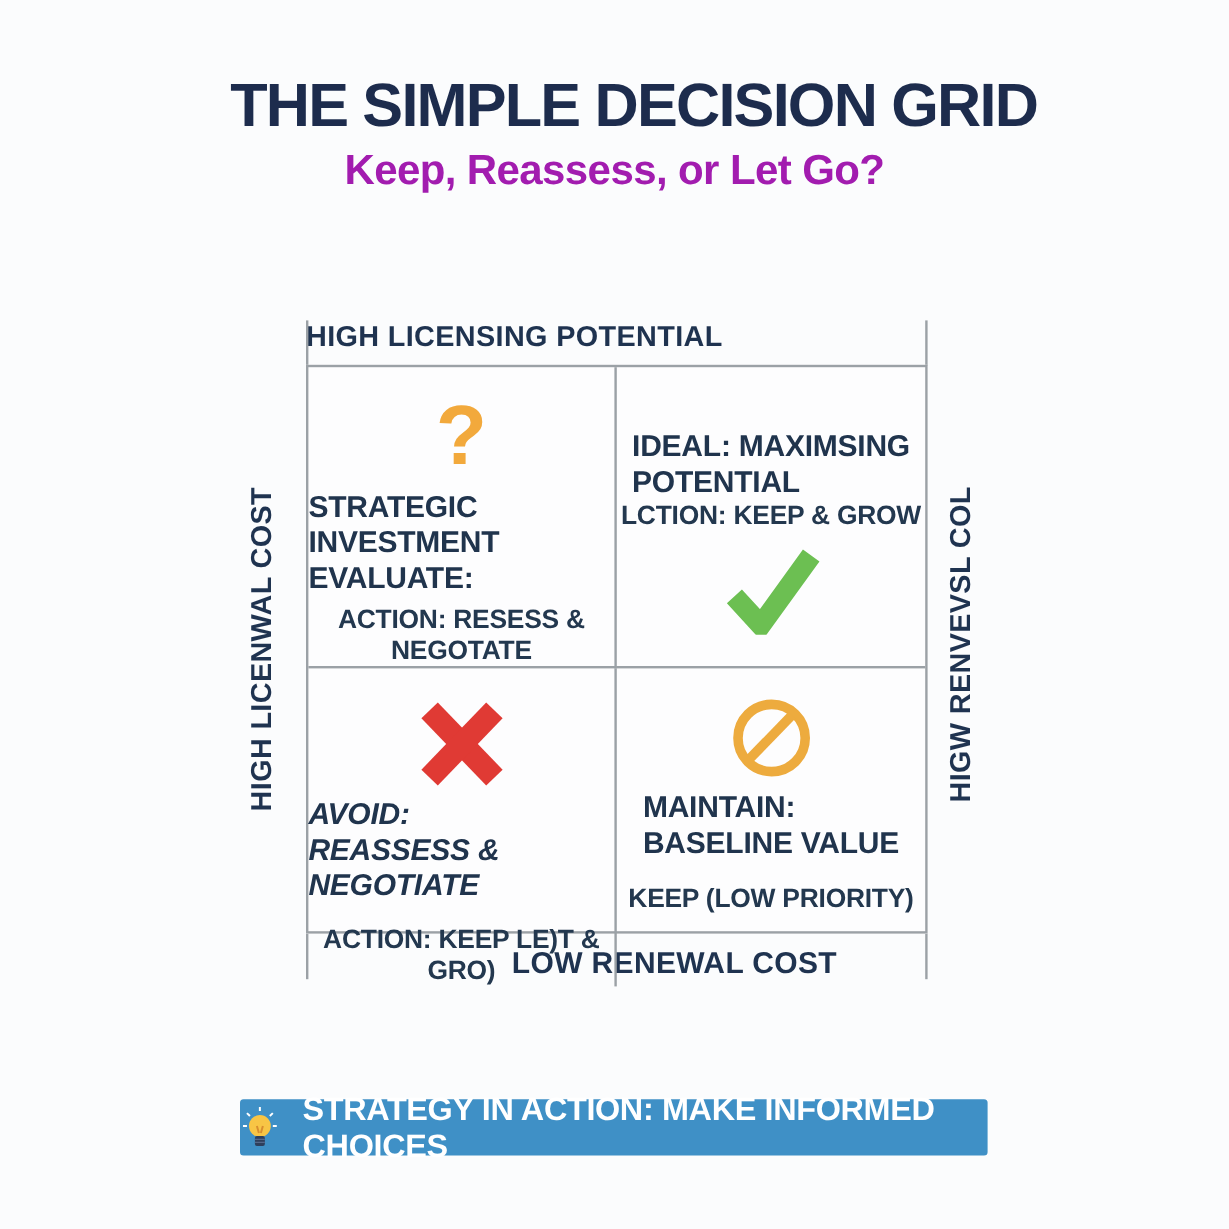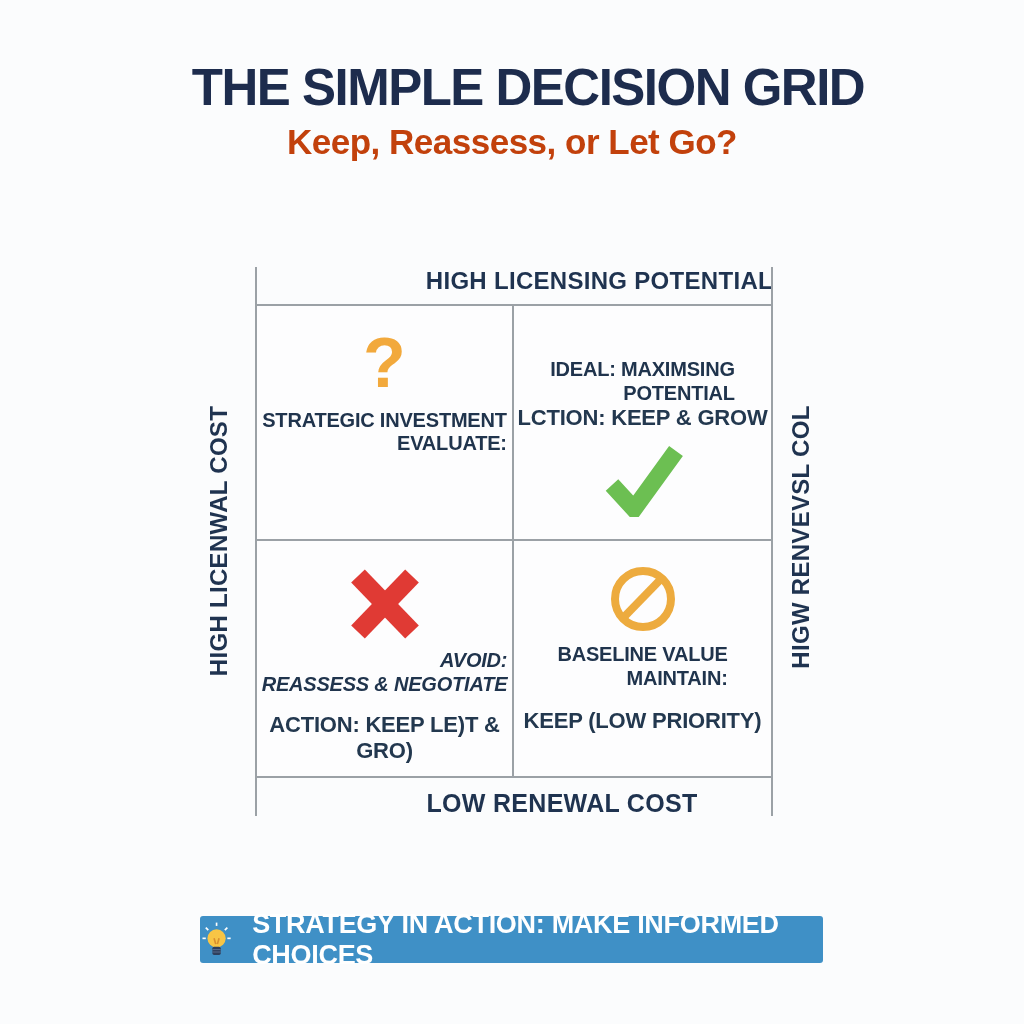--- a/index.html
+++ b/index.html
@@ -14,25 +14,25 @@
     position:absolute; top:58px; left:0; width:100%;
     text-align:center;
     font-size:51px; font-weight:800; letter-spacing:-1.5px;
     color:#1d2c4d;
     padding-left:16px;
   }
   .subtitle {
     position:absolute; top:122px; left:0; width:100%;
     text-align:center;
     font-size:35px; font-weight:600; letter-spacing:-0.5px;
-    color:#c2410c;
+    color:#a21caf;
   }
   .label-top {
     position:absolute; left:255px; top:267px; width:518px;
-    text-align:right; font-size:24px; font-weight:700;
+    text-align:left; font-size:24px; font-weight:700;
     color:#1f3350; letter-spacing:0.3px;
   }
   .label-bottom {
     position:absolute; left:255px; top:789px; width:518px;
     text-align:center; font-size:25px; font-weight:700;
     color:#1f3350; letter-spacing:0.3px;padding-left:48px;
   }
   .label-left, .label-right {
     position:absolute; width:300px; height:28px;
     text-align:center; font-size:24px; font-weight:700;
@@ -63,22 +63,22 @@
   .q {
     display:flex; flex-direction:column; align-items:center;
     box-sizing:border-box;
   }
   .q1 { border-right:2px solid #9ba1a6; border-bottom:2px solid #9ba1a6; padding-top:24px; }
   .q2 { border-bottom:2px solid #9ba1a6; padding-top:52px; }
   .q3 { border-right:2px solid #9ba1a6; padding-top:28px; }
   .q4 { padding-top:22px; }
 
   .q-heading {
-    font-size:20px; font-weight:700; color:#20344d;
-    line-height:1.18; text-align:right; letter-spacing:-0.2px;
+    font-size:25px; font-weight:700; color:#20344d;
+    line-height:1.18; text-align:left; letter-spacing:-0.2px;
   }
   .q-action {
     font-size:22px; font-weight:700; color:#23384f;
     text-align:center; letter-spacing:-0.2px;
   }
   .qmark {
     font-size:70px; font-weight:800; line-height:0.95;
     color:#f2a93c;
   }
   .mt6  { margin-top:6px; }
@@ -120,20 +120,21 @@
   <div class="tick tick-br"></div>
 
   <div class="grid">
 
     <div class="q q1">
       <div class="qmark">?</div>
       <div class="q-heading mt12">
         <div>STRATEGIC INVESTMENT</div>
         <div>EVALUATE:</div>
       </div>
+      <div class="q-action mt6">ACTION: RESESS &amp; NEGOTATE</div>
     </div>
 
     <div class="q q2">
       <div class="q-heading">
         <div>IDEAL: MAXIMSING</div>
         <div>POTENTIAL</div>
       </div>
       <div class="q-action">LCTION: KEEP &amp; GROW</div>
       <svg class="icon-svg mt12" width="82" height="74" viewBox="0 0 82 74">
         <polyline points="10,42 32,66 74,8" fill="none" stroke="#6cbf52" stroke-width="17" stroke-linecap="butt" stroke-linejoin="miter"></polyline>
@@ -151,22 +152,22 @@
       </div>
       <div class="q-action mt16">ACTION: KEEP LE)T &amp; GRO)</div>
     </div>
 
     <div class="q q4">
       <svg class="icon-svg" width="72" height="72" viewBox="0 0 72 72">
         <circle cx="36" cy="36" r="28" fill="none" stroke="#edab3e" stroke-width="8"></circle>
         <line x1="53" y1="17" x2="18" y2="53" stroke="#edab3e" stroke-width="8"></line>
       </svg>
       <div class="q-heading mt8">
+        <div>MAINTAIN:</div>
         <div>BASELINE VALUE</div>
-        <div>MAINTAIN:</div>
       </div>
       <div class="q-action mt18">KEEP (LOW PRIORITY)</div>
     </div>
 
   </div>
 
   <div class="banner">
     <svg class="icon-svg" width="38" height="42" viewBox="0 0 40 44">
       <line x1="20" y1="1" x2="20" y2="5" stroke="#ffffff" stroke-width="2"></line>
       <line x1="7" y1="7" x2="10" y2="10" stroke="#ffffff" stroke-width="2"></line>

